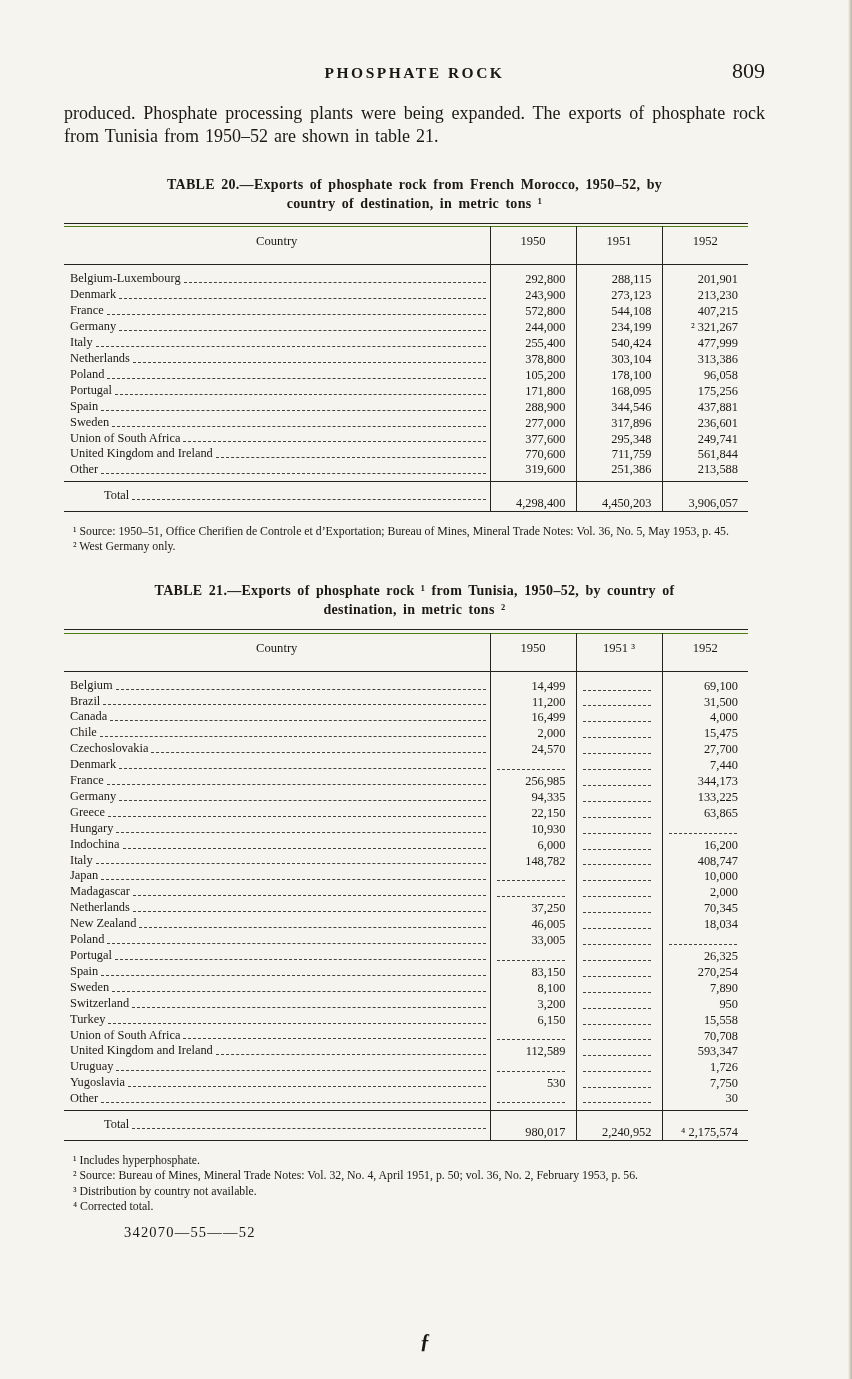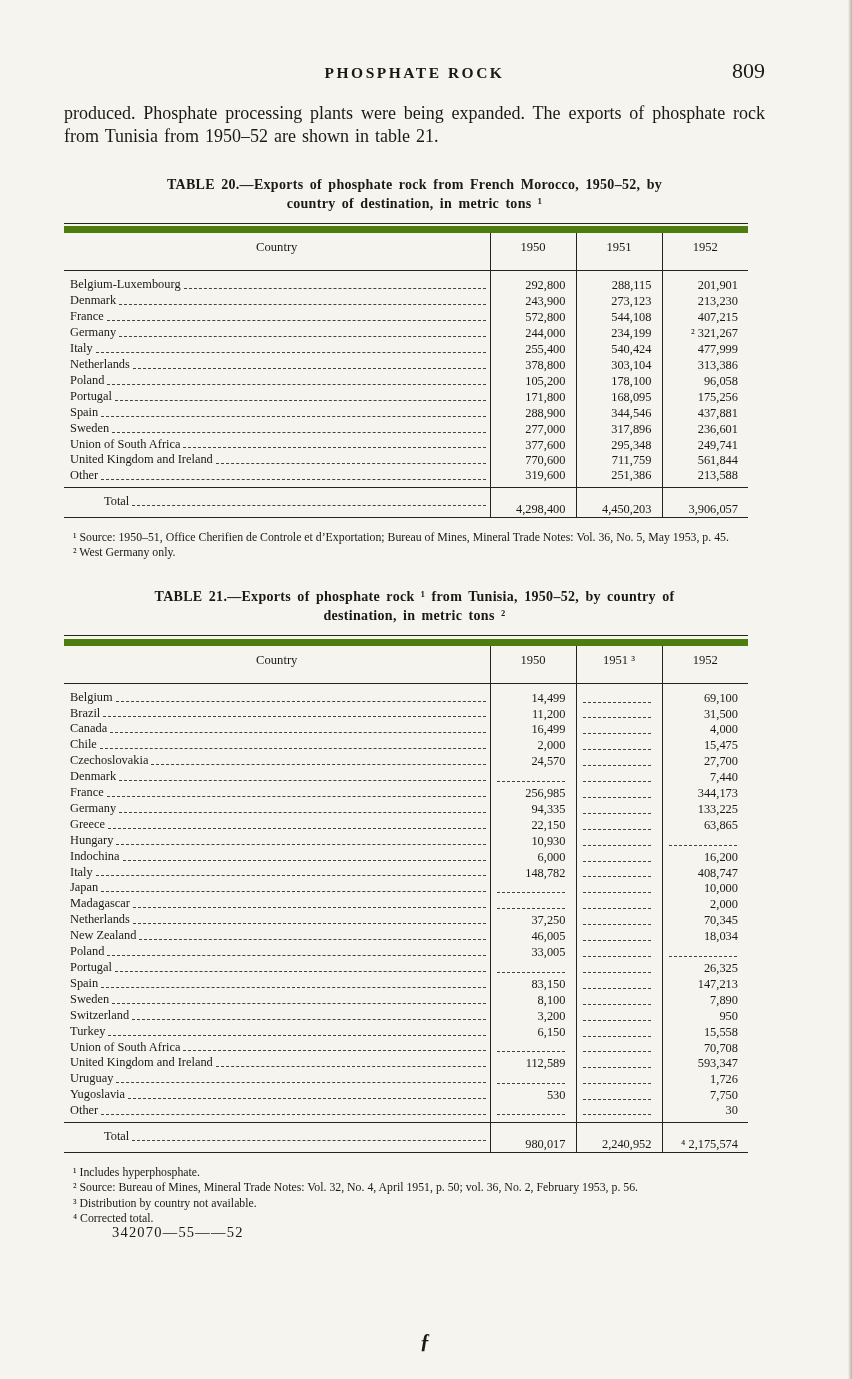--- a/index.html
+++ b/index.html
@@ -37,21 +37,21 @@
     line-height: 1.4;
     letter-spacing: 0.3px;
     word-spacing: 2.5px;
   }
 
   
   .tblwrap { width: 684px; border-top: 1.6px solid #26221c; padding-top: 2.5px; }
   table.datatable {
     width: 100%;
     border-collapse: collapse;
-    border-top: 7px solid #4d7c0f;
+    border-top: 1px solid #4d7c0f;
     border-bottom: 1.6px solid #26221c;
     font-size: 12.4px;
   }
   .datatable th {
     font-weight: normal;
     font-size: 12.6px;
     text-align: center;
     padding: 7px 0 15px 0;
     border-bottom: 1px solid #26221c;
   }
@@ -73,21 +73,21 @@
   .celldots { display: block; border-bottom: 1.2px dashed #47433a; margin: 0 1px 3px 2px; height: 12px; }
 
   tfoot td { border-top: 1px solid #26221c; padding-top: 7px !important; padding-bottom: 8px; }
   tfoot .ltxt { padding-left: 34px; }
 
   
   .fns { margin-top: 12px; font-size: 11.8px; line-height: 1.3; text-align: justify; width: 724px; }
   .fn { text-indent: 9px; }
 
   
-  .printmark { position: absolute; left: 112px; top: 1224px; font-size: 14.5px; letter-spacing: 1.2px; }
+  .printmark { position: absolute; left: 124px; top: 1224px; font-size: 14.5px; letter-spacing: 1.2px; }
   .inkmark { position: absolute; left: 420px; top: 1330px; font-size: 20px; font-weight: bold; font-style: italic; }
   .pageedge { position: absolute; right: 0; top: 0; width: 4px; height: 1379px;
               background: linear-gradient(to left, #b7b2a5, rgba(182,177,165,0)); }
 </style>
 </head>
 <body>
 
 <div class="sheet">
 
   <div class="runhead">
@@ -544,21 +544,21 @@
             <td class="c-country">
               <span class="leader">
                 <span class="ltxt">Spain</span>
                 <span class="ldots"></span>
               </span>
             </td>
             <td class="c-val">83,150</td>
             <td class="c-val">
               <span class="celldots"></span>
             </td>
-            <td class="c-val">147,213</td>
+            <td class="c-val">270,254</td>
           </tr>
           <tr>
             <td class="c-country">
               <span class="leader">
                 <span class="ltxt">Sweden</span>
                 <span class="ldots"></span>
               </span>
             </td>
             <td class="c-val">8,100</td>
             <td class="c-val">

